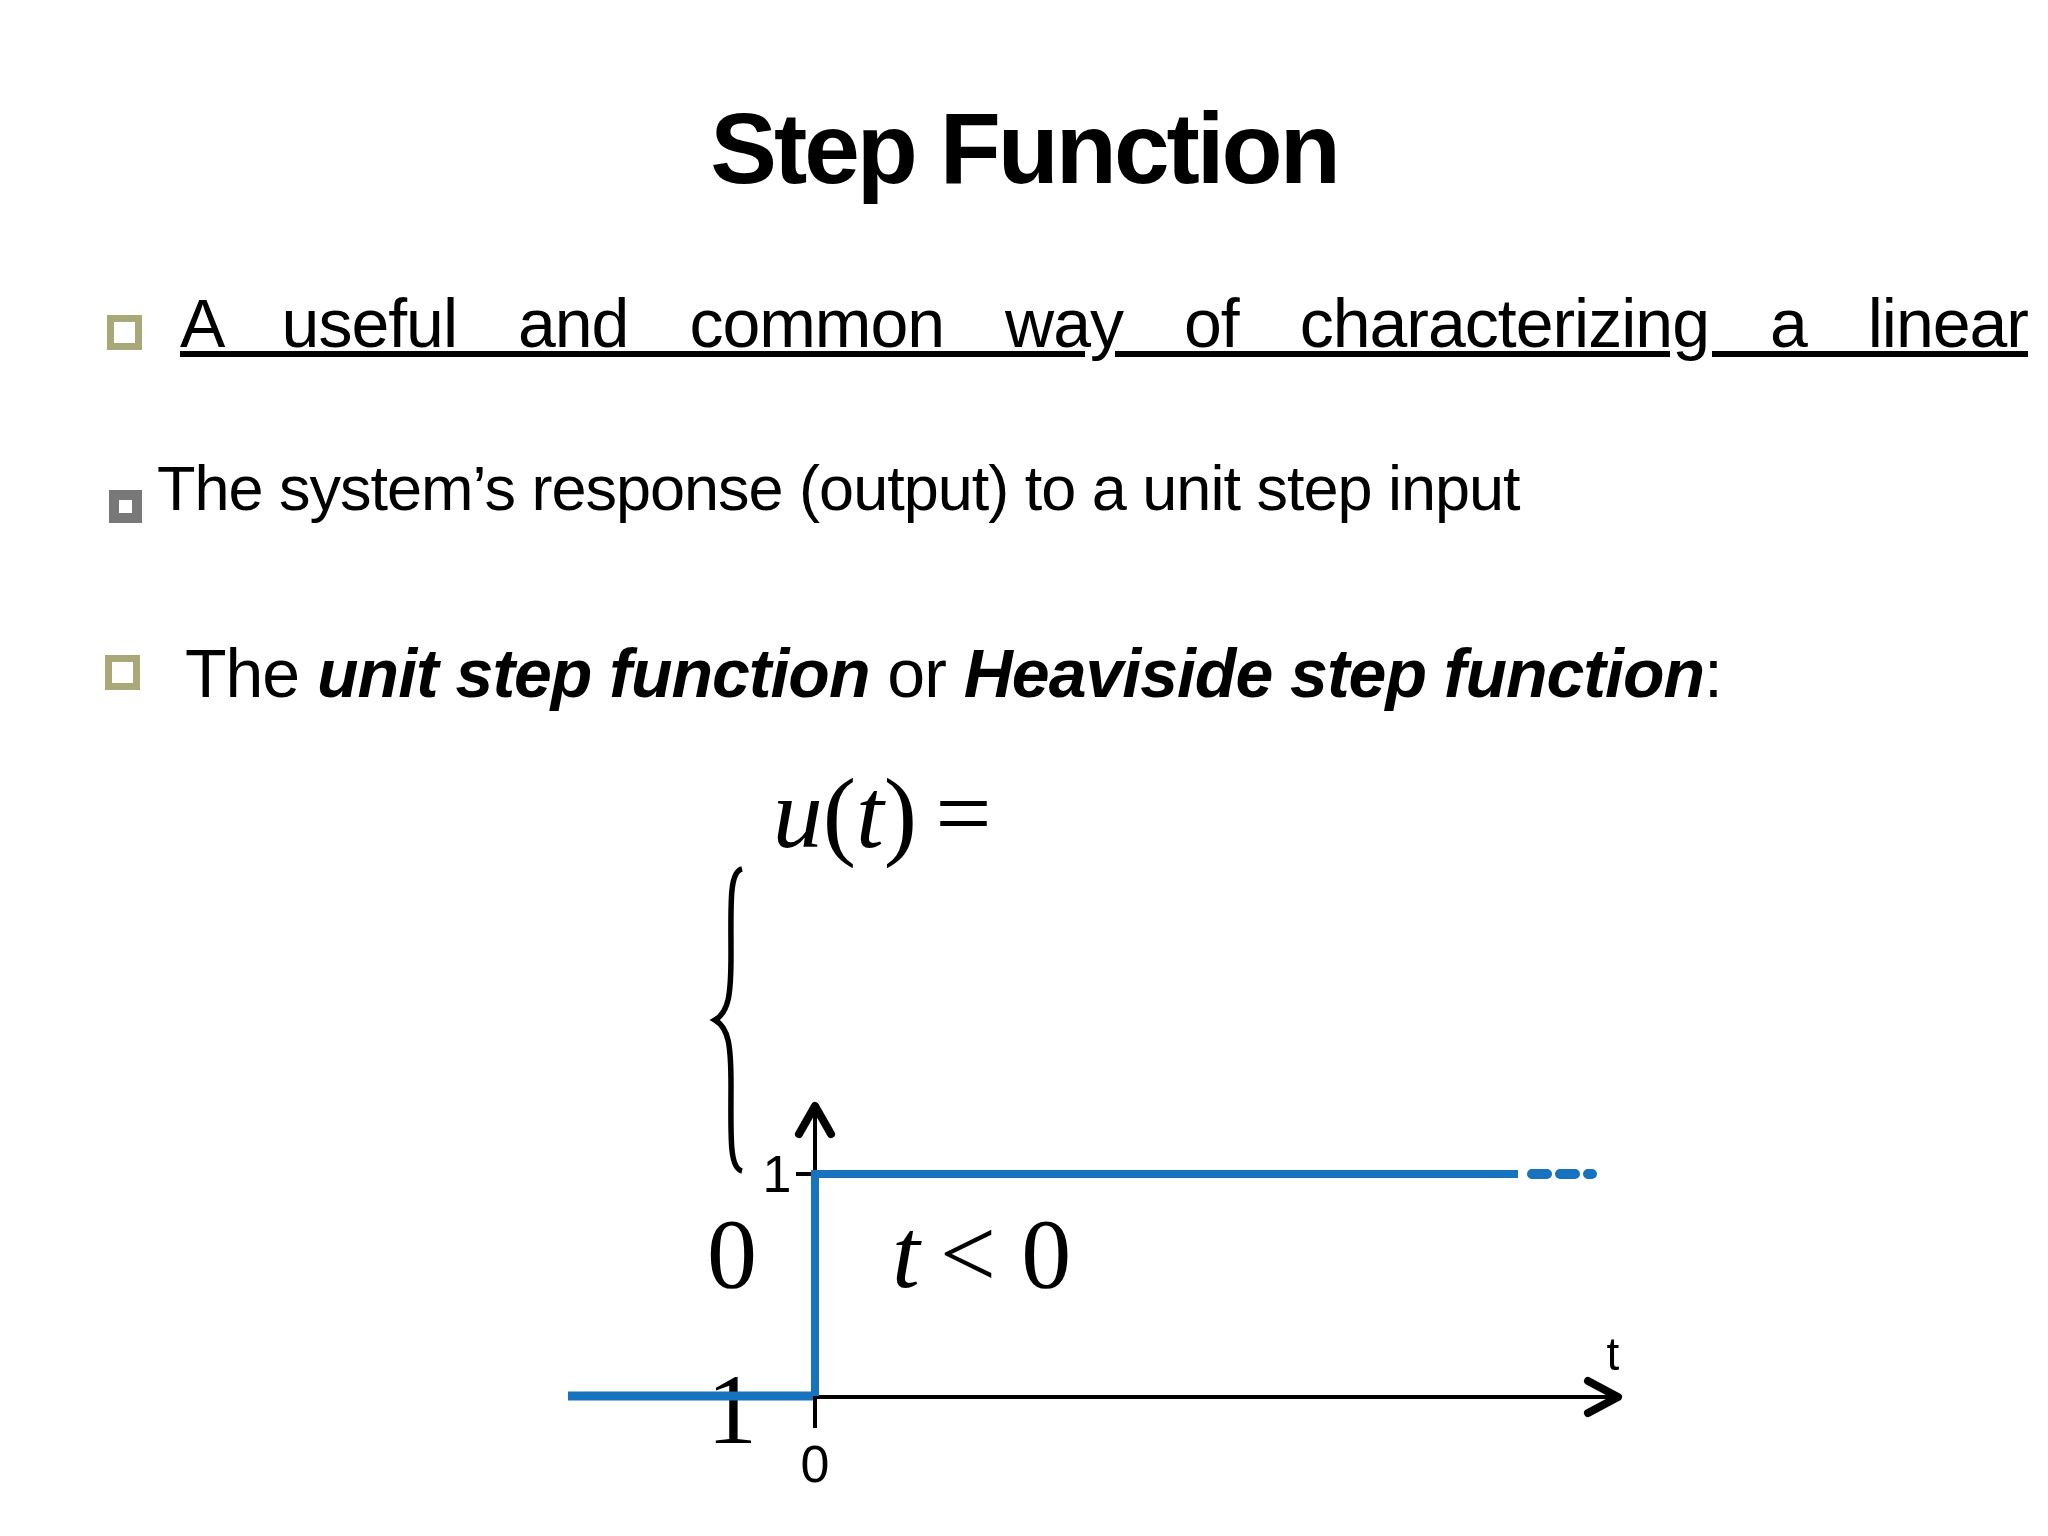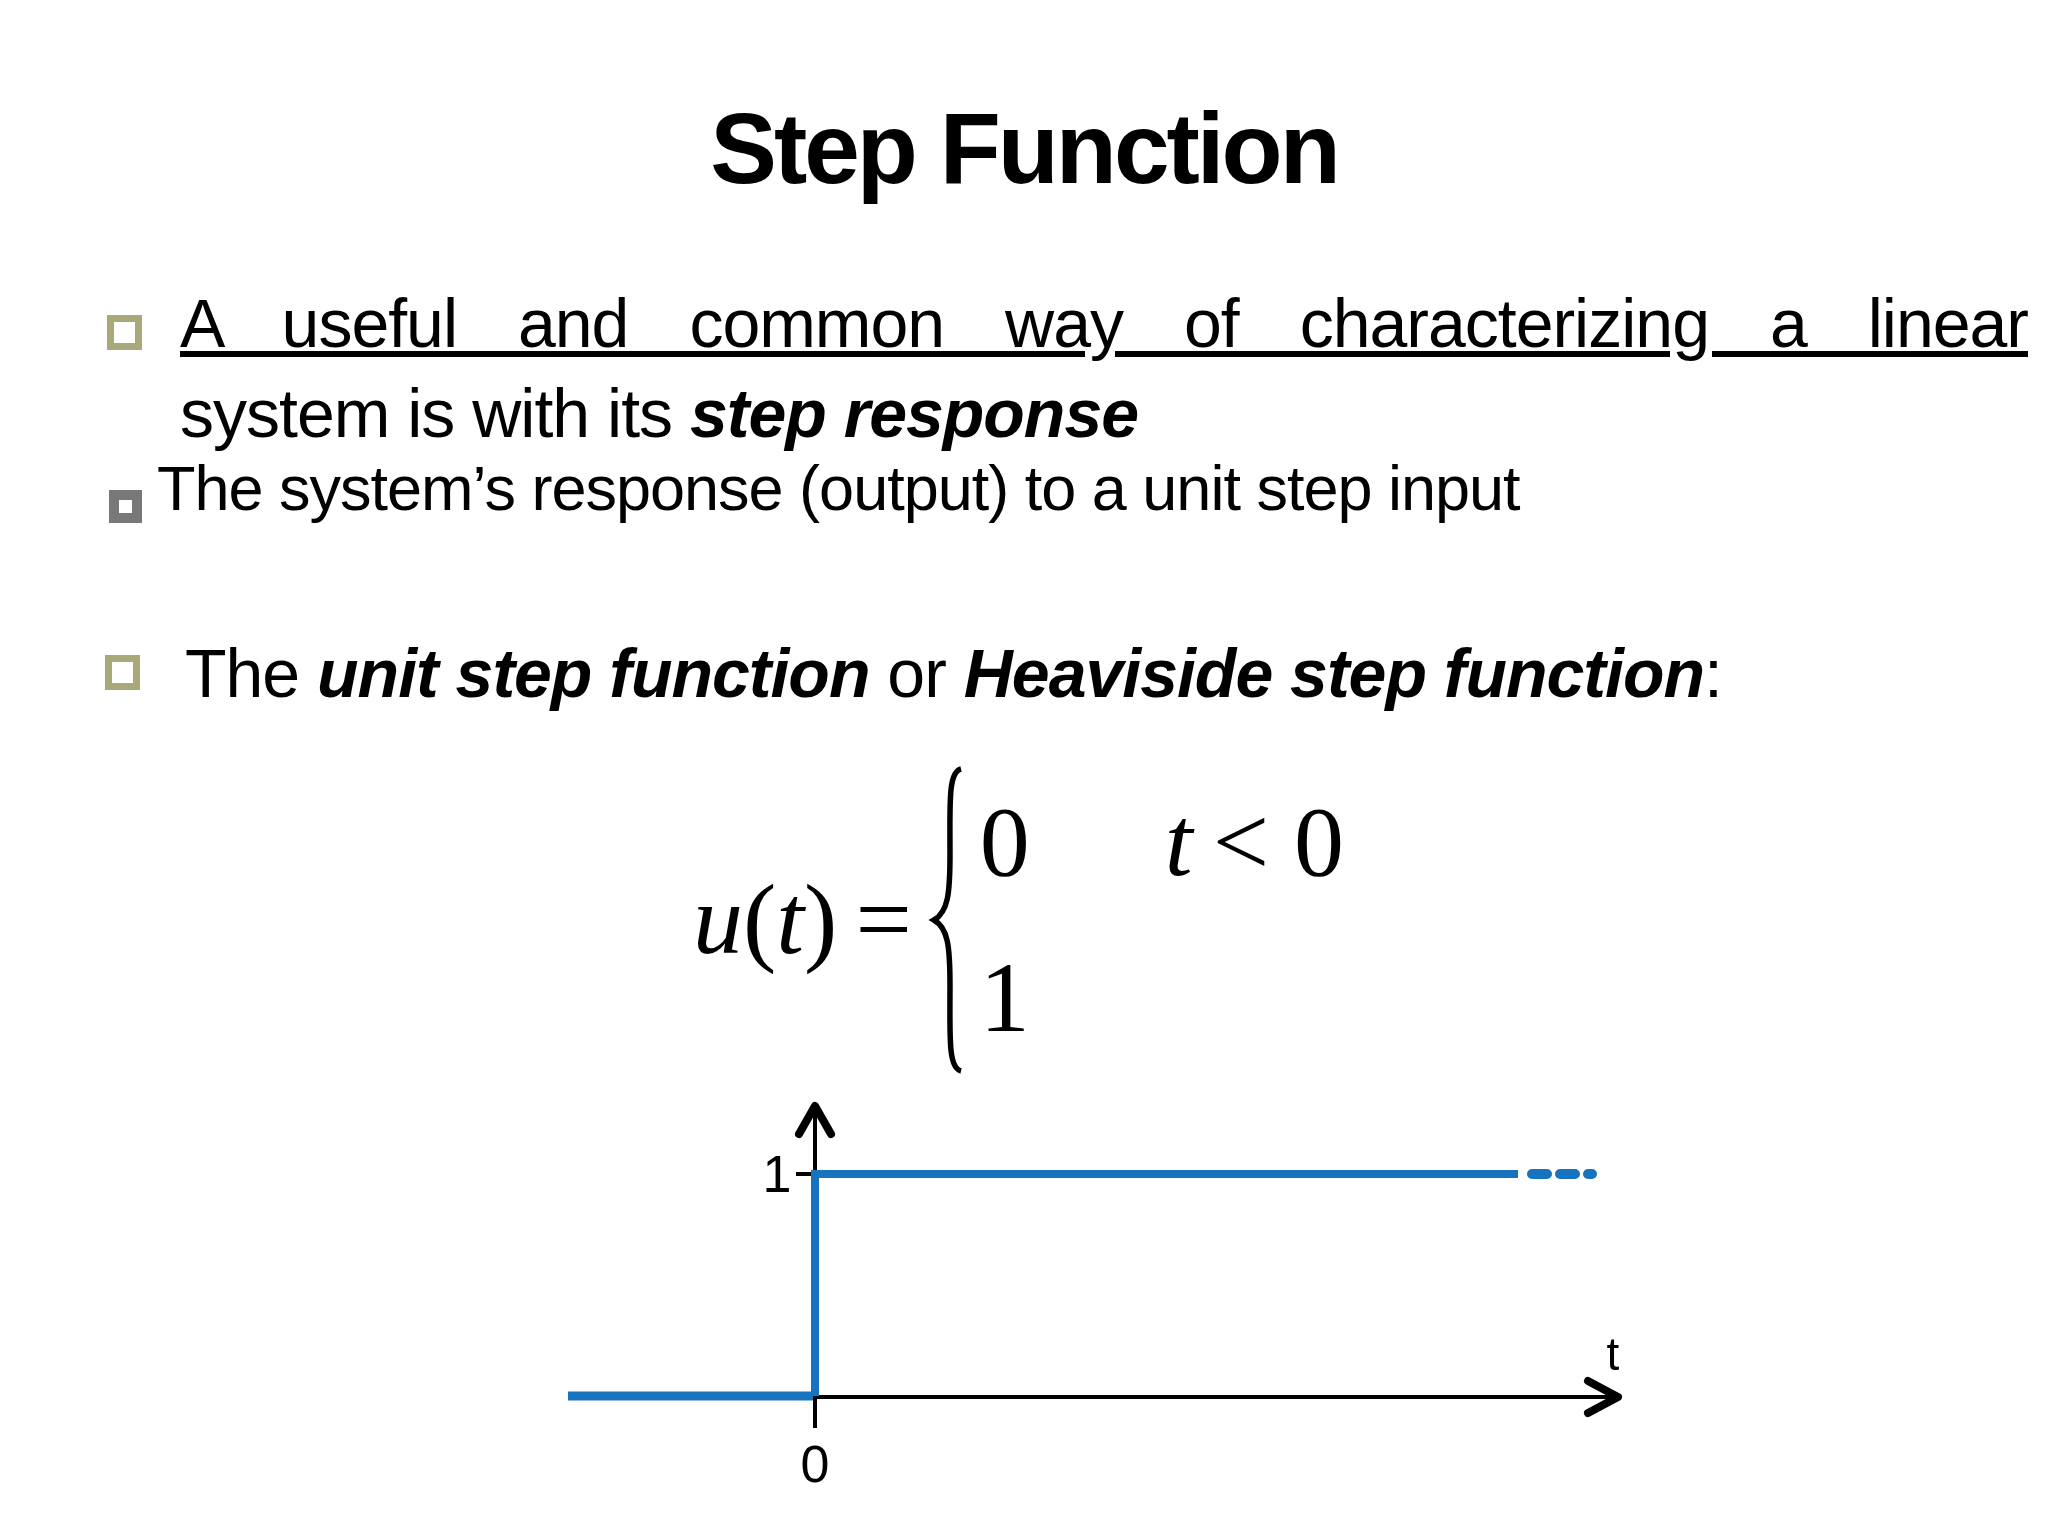--- a/index.html
+++ b/index.html
@@ -34,21 +34,21 @@
     color:var(--text,#000);
   }
   .b1-text{left:180px;top:278px;width:1848px;}
   .b1-l1{text-align:justify;text-align-last:justify;white-space:normal;text-decoration:underline;}
   .bi{font-weight:700;font-style:italic;}
   .b2-text{left:157px;top:452px;font-size:63px;line-height:72px;letter-spacing:-1px;}
   .b3-text{left:185px;top:628px;font-size:68px;line-height:90px;letter-spacing:-1px;}
   
   .formula{
     left:693px;top:764px;height:312px;
-    display:flex;flex-direction:row;align-items:stretch;
+    display:flex;flex-direction:column;align-items:stretch;
     font-family:"Liberation Serif",serif;
     font-size:100px;line-height:1;
   }
   .formula .lhs{align-self:center;white-space:nowrap;}
   .formula .lhs .eq{margin-left:18px;}
   .math-var{font-style:italic;}
   .brace-box{width:40px;height:312px;margin-left:14px;flex:0 0 auto;}
   .cases{
     margin-left:14px;
     display:grid;
@@ -67,21 +67,20 @@
 <body>
 
 <div class="slide">
 
   <div class="abs title">Step Function</div>
 
   <div class="abs sq-hollow" style="left:107px;top:315px;"></div>
 
   <div class="abs body-text b1-text">
     <div class="b1-l1">A useful and common way of characterizing a linear</div>
-    <div><span>system is with its </span><span class="bi">step response</span></div>
   </div>
 
   <div class="abs sq-filled" style="left:109px;top:490px;"></div>
 
   <div class="abs b2-text">The system’s response (output) to a unit step input</div>
 
   <div class="abs sq-hollow" style="left:105px;top:655px;"></div>
 
   <div class="abs b3-text"><span>The </span><span class="bi">unit step function</span><span> or </span><span class="bi">Heaviside step function</span><span>:</span></div>
 

